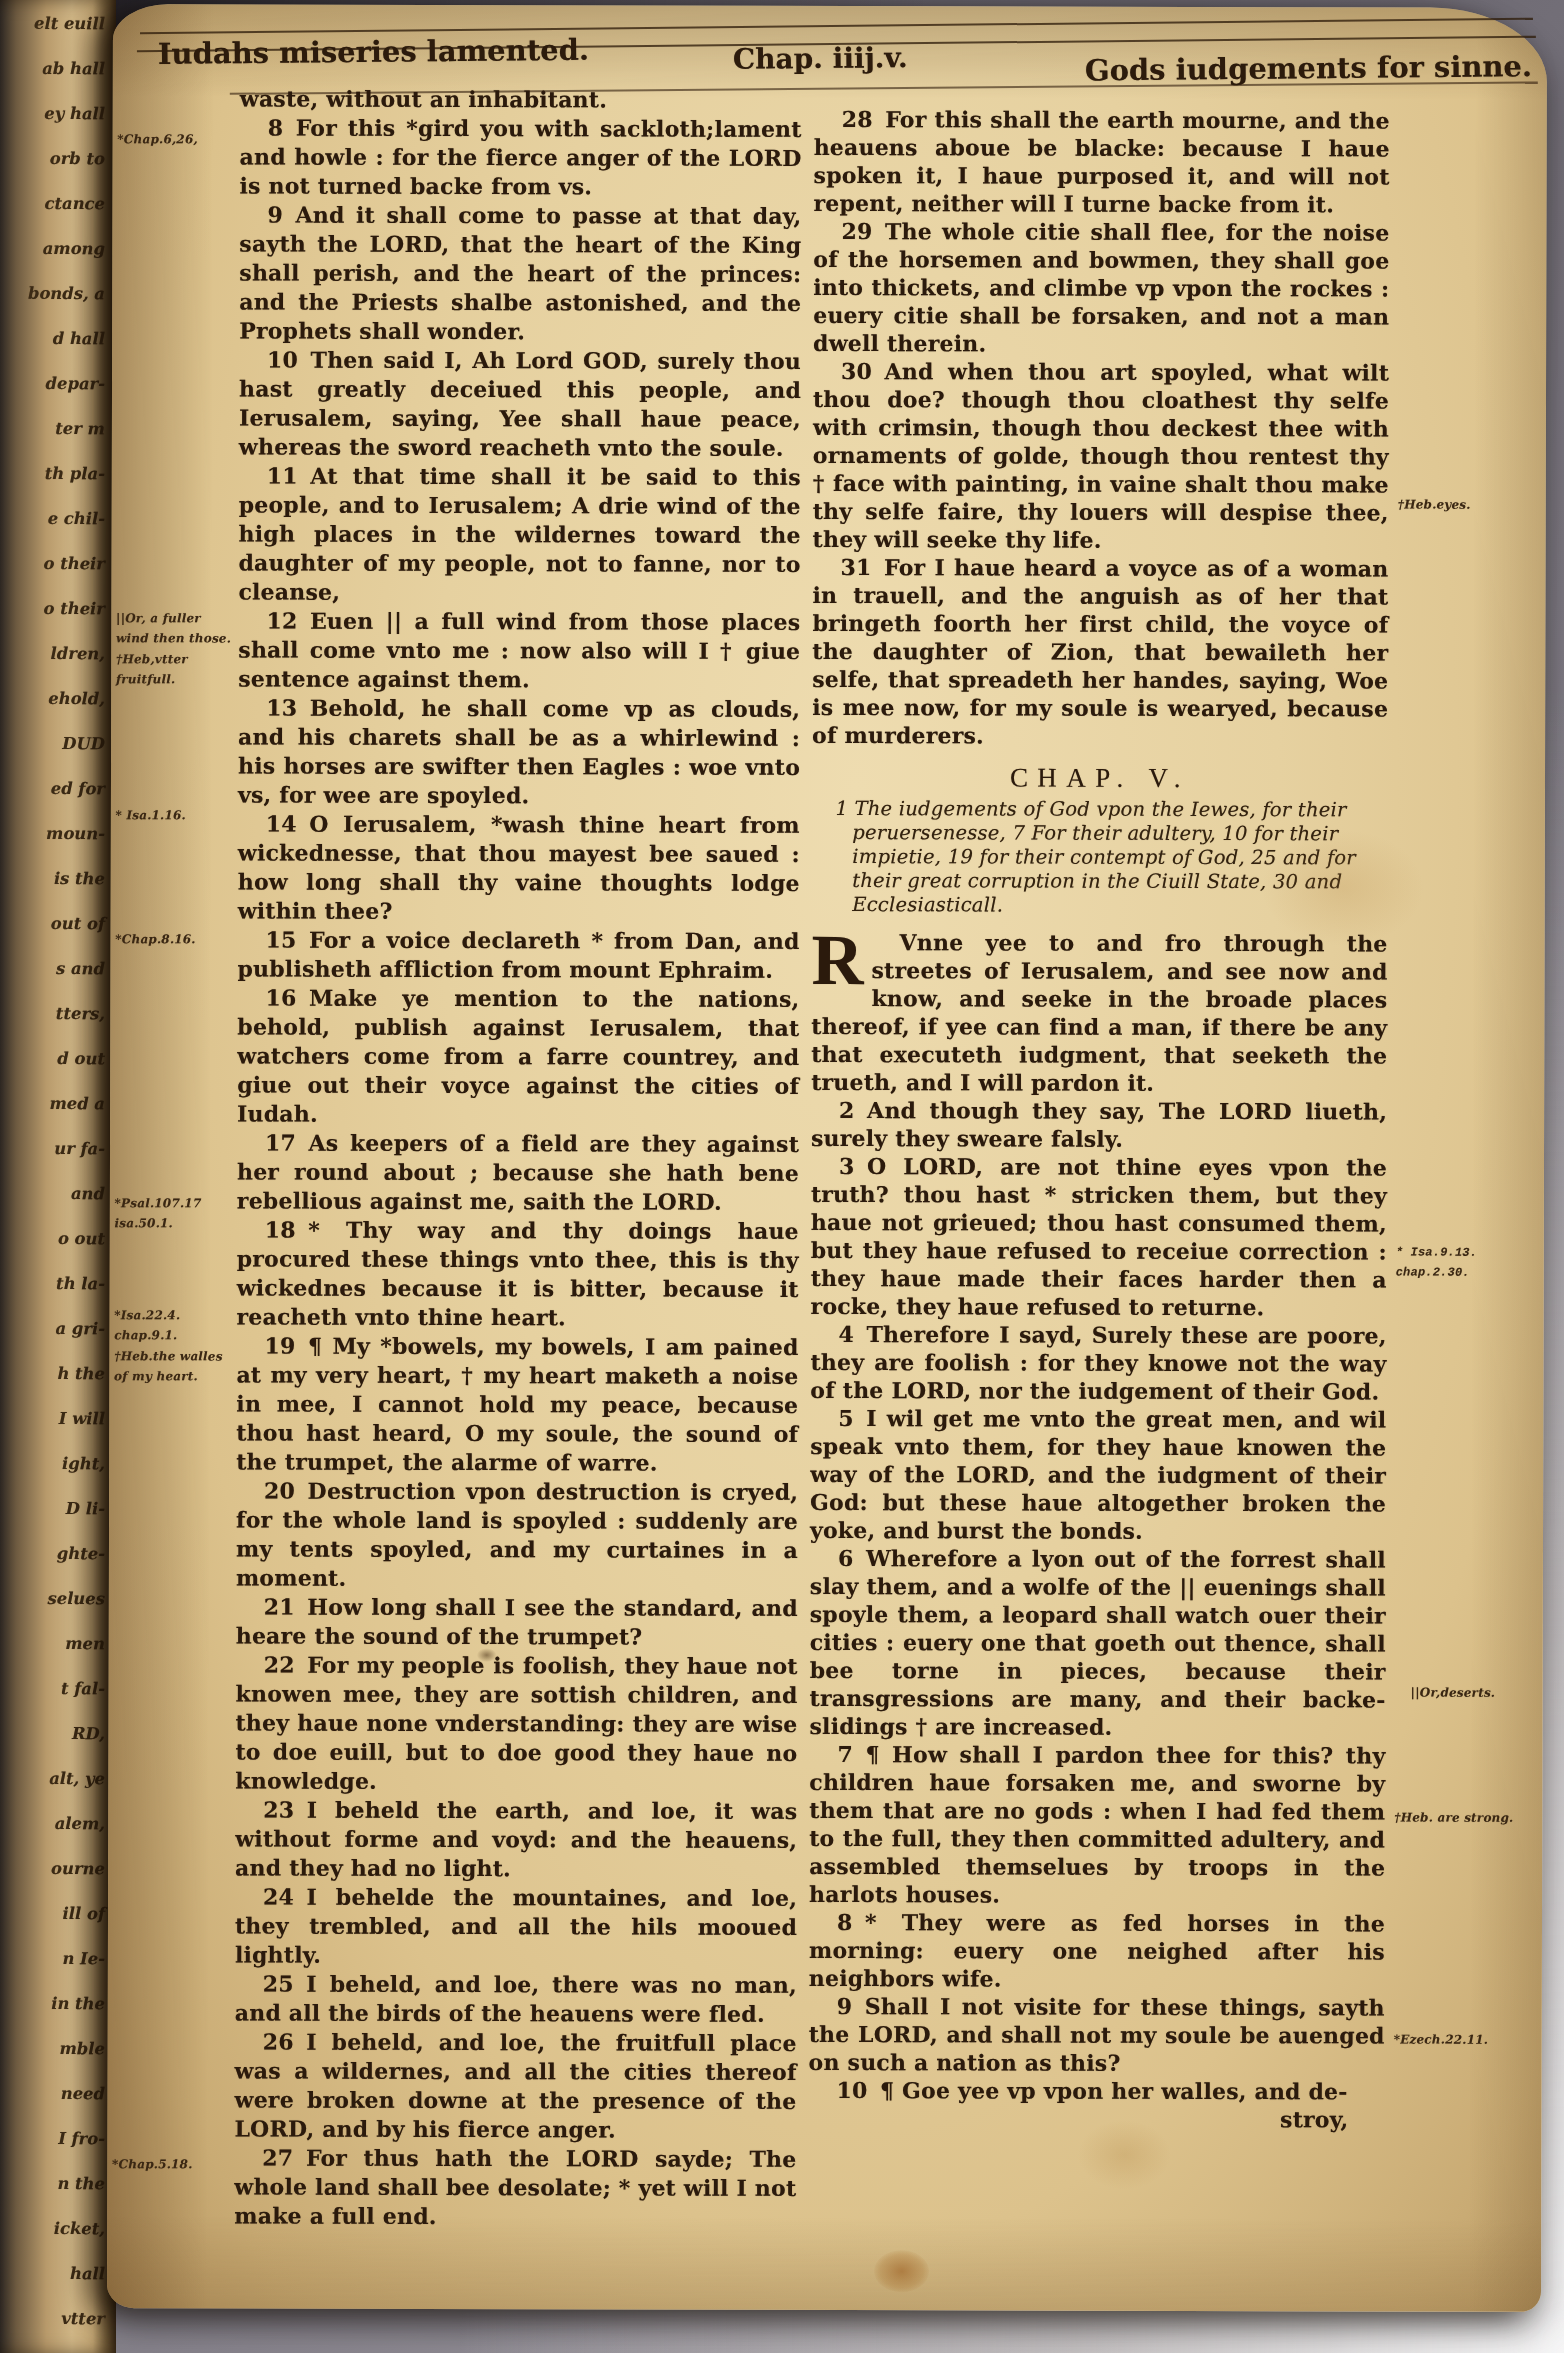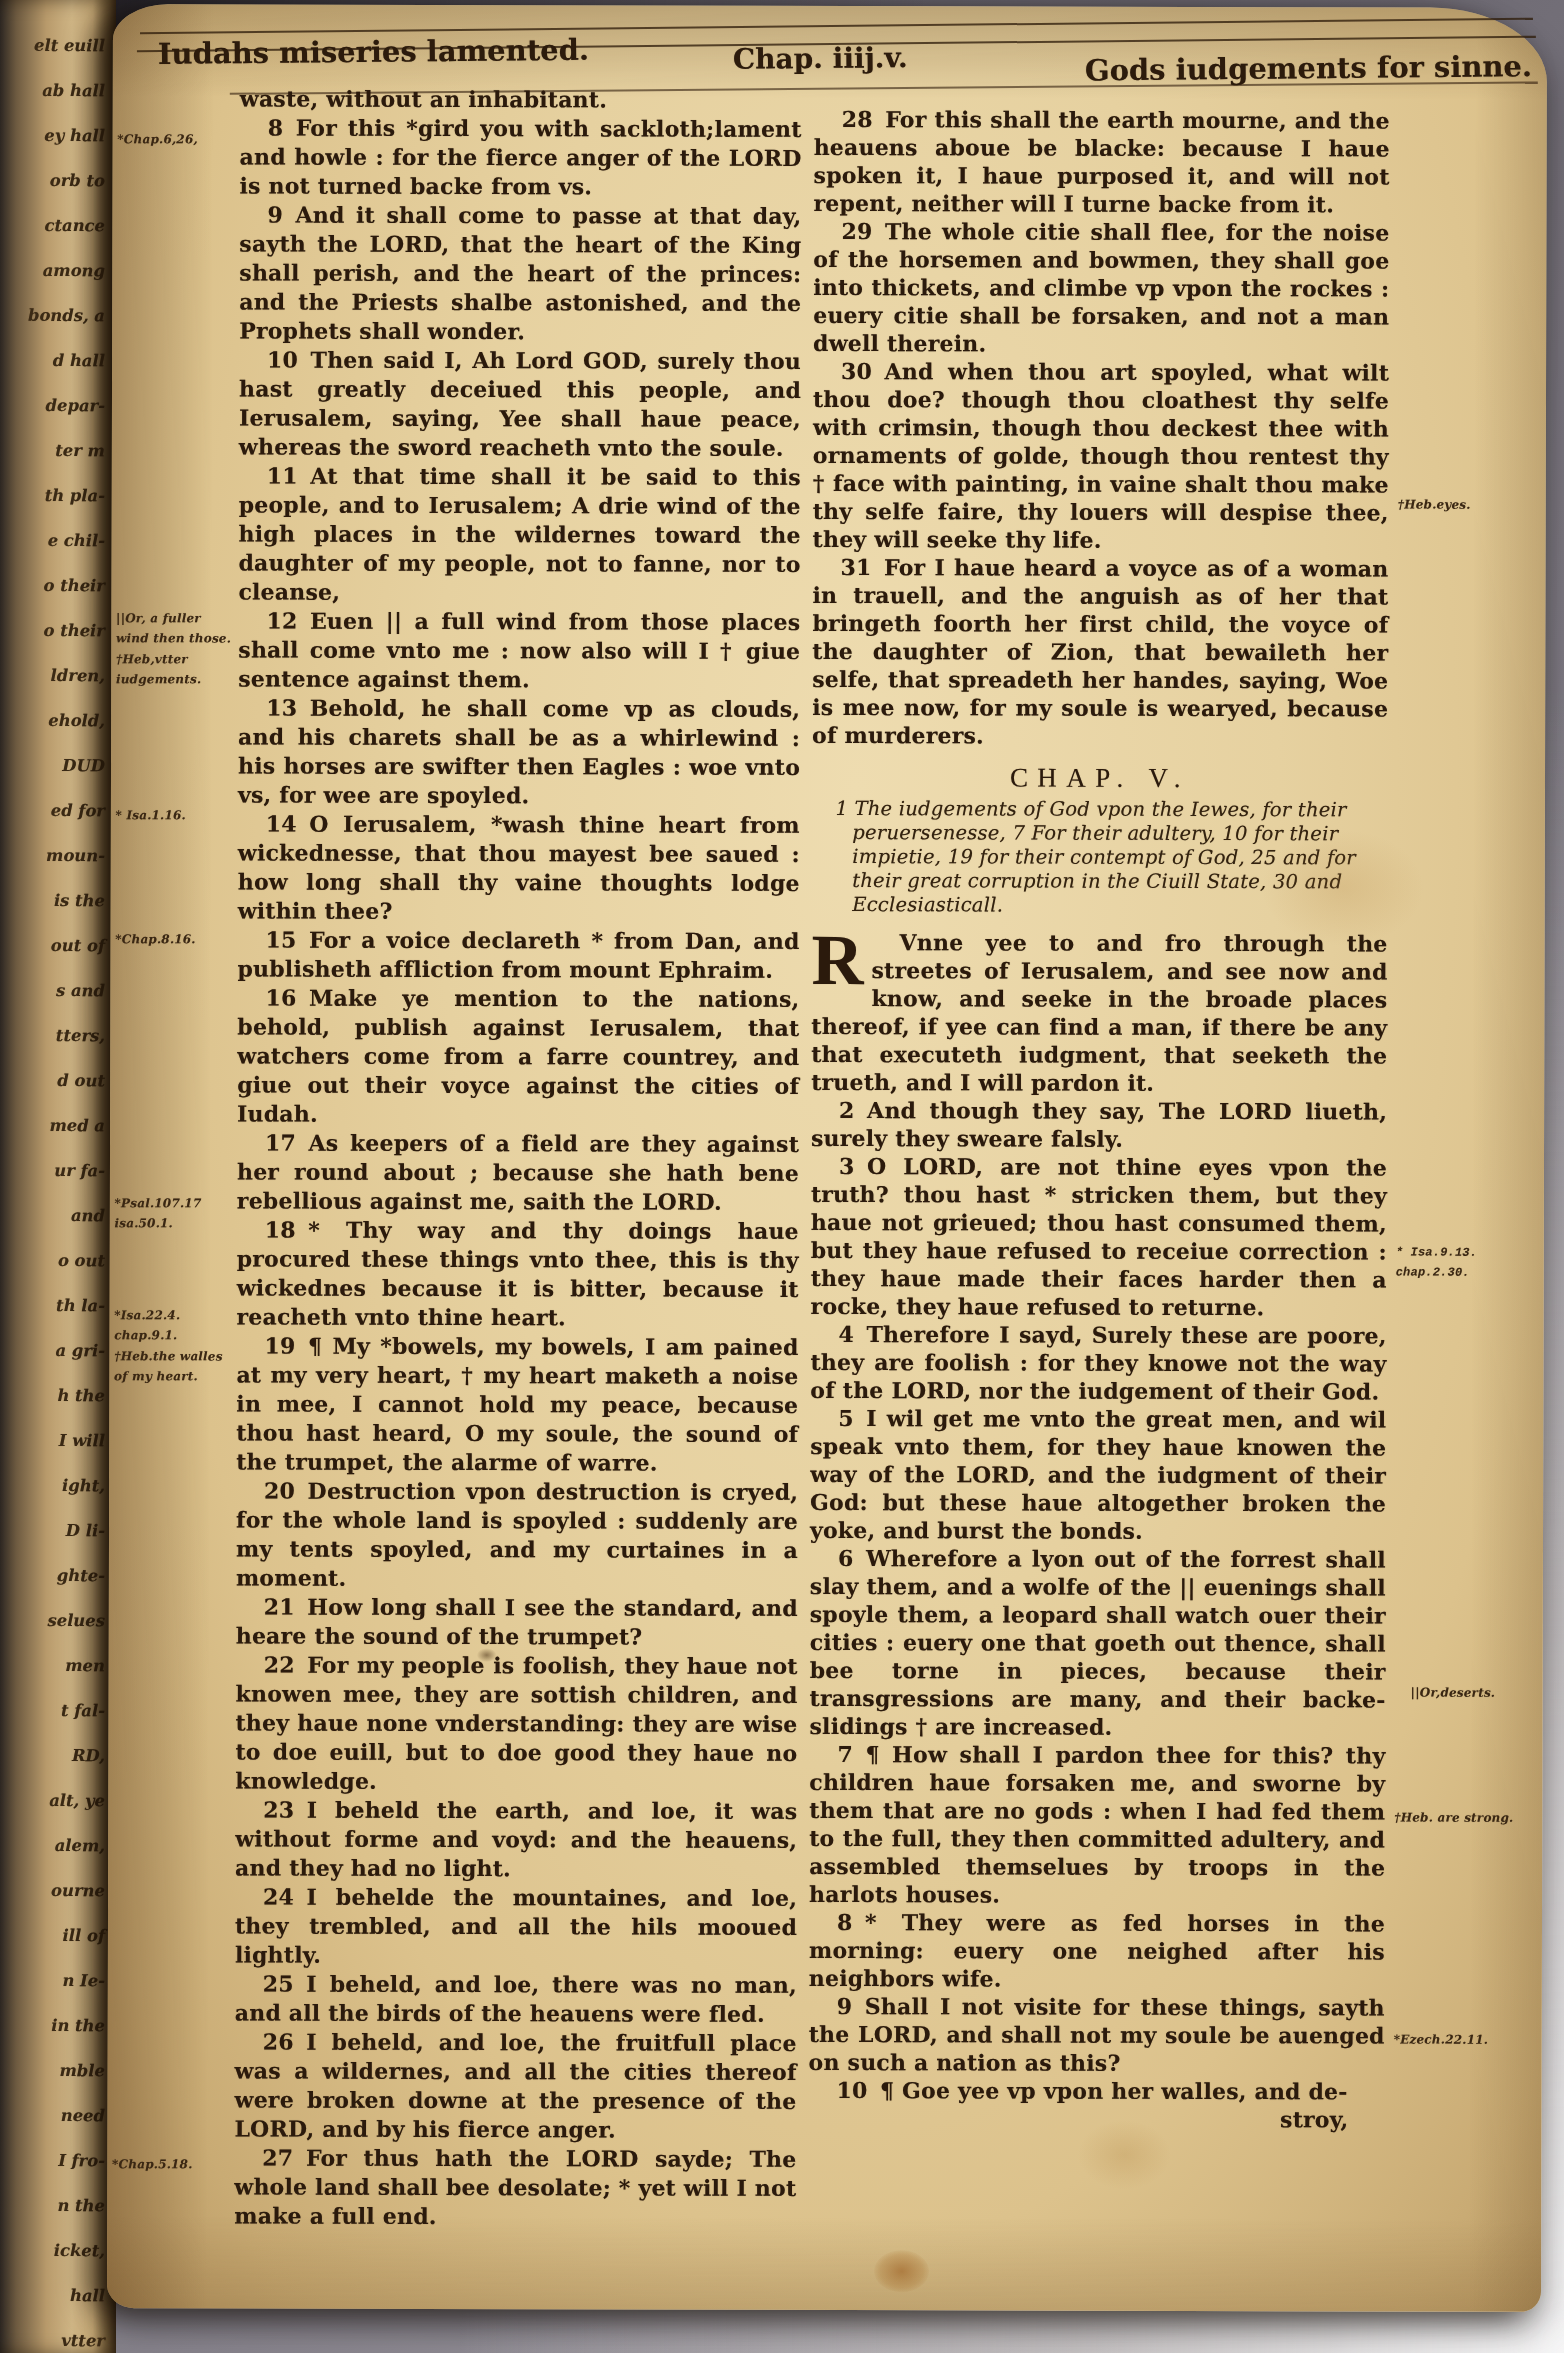--- a/index.html
+++ b/index.html
@@ -11,21 +11,21 @@
       radial-gradient(ellipse at 0% 0%, rgba(14,12,16,0.85) 0%, rgba(40,37,43,0.5) 18%, transparent 42%),
       linear-gradient(135deg,#57535c 0%, #6e6a73 35%, #86828b 65%, #a5a1a7 100%);
   }
   .photo{position:relative;width:1565px;height:2354px;overflow:hidden;}
 
   
   .prev-page{
     position:absolute;left:0;top:0;width:116px;height:2354px;z-index:1;
     background:linear-gradient(90deg,#2e2823 0%, #6d5a40 14%, #b89a6b 40%, #cfb585 62%, #c3a674 80%, #7d653f 94%, #4a3823 100%);
     box-shadow:inset -11px 0 17px rgba(30,18,6,0.55);
-    padding-top:23px;box-sizing:border-box;overflow:hidden;
+    padding-top:1px;box-sizing:border-box;overflow:hidden;
   }
   .frag{
     height:45px;line-height:45px;text-align:right;padding-right:11px;
     font-style:italic;font-weight:bold;font-size:16.4px;color:#3b2a15;
     white-space:nowrap;overflow:hidden;transform:rotate(0.4deg);
     text-shadow:0 0 0.8px rgba(50,30,10,0.4);
   }
 
   
   .page{
@@ -160,21 +160,21 @@
 
     <span class="h-label h-left">Iudahs miseries lamented.</span>
     <span class="h-label h-center">Chap. iiij.v.</span>
     <span class="h-label h-right">Gods iudgements for sinne.</span>
 
     <div class="margin-col margin-left-col">
         <div class="mnote cont" style="top: 125px;"><span>*Chap.6,26,</span></div>
         <div class="mnote cont" style="top: 604px;"><span>||Or, a fuller
 wind then those.
 †Heb,vtter
-iudgements.</span></div>
+fruitfull.</span></div>
         <div class="mnote cont" style="top: 801px;"><span>* Isa.1.16.</span></div>
         <div class="mnote cont" style="top: 925px;"><span>*Chap.8.16.</span></div>
         <div class="mnote cont" style="top: 1189px;"><span>*Psal.107.17
 isa.50.1.</span></div>
         <div class="mnote cont" style="top: 1301px;"><span>*Isa.22.4.
 chap.9.1.
 †Heb.the walles
 of my heart.</span></div>
         <div class="mnote cont" style="top: 2150px; font-style: italic;"><span>*Chap.5.18.</span></div>
       </div>

